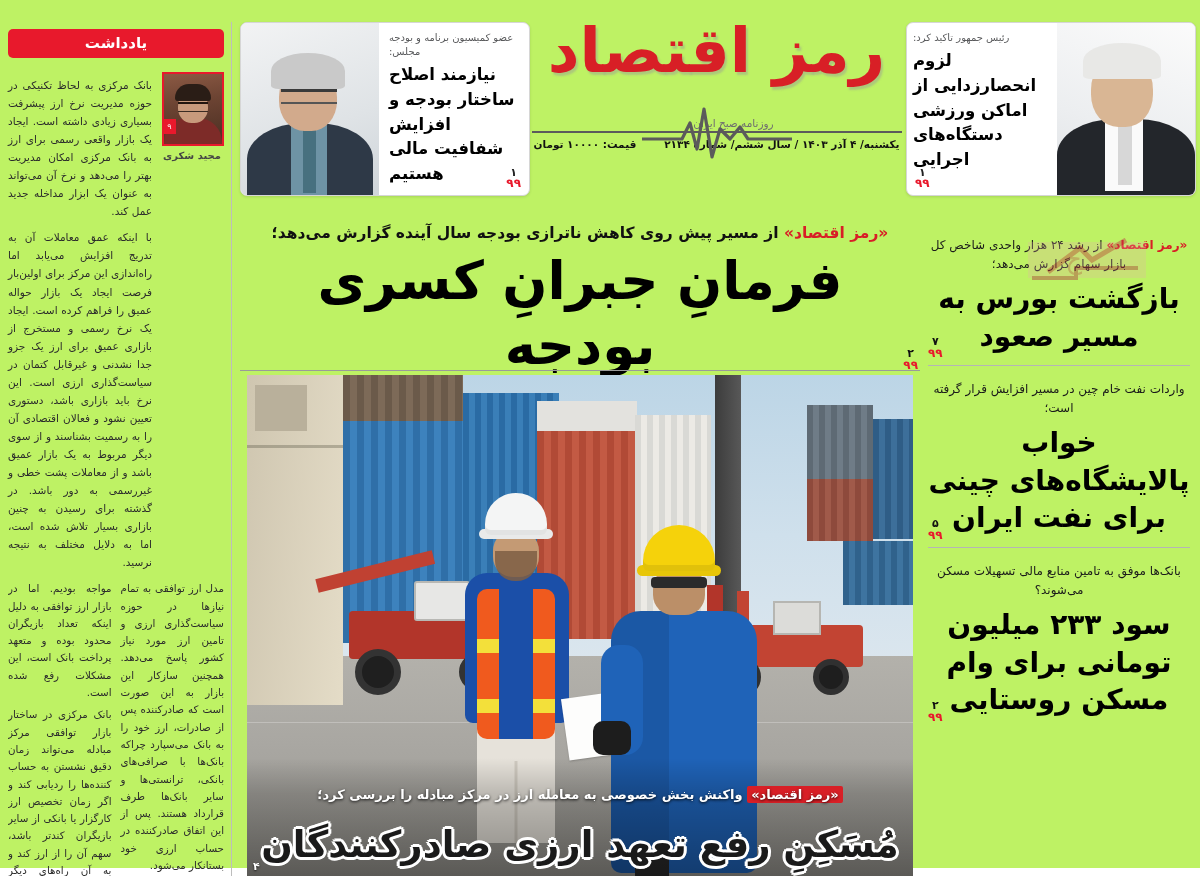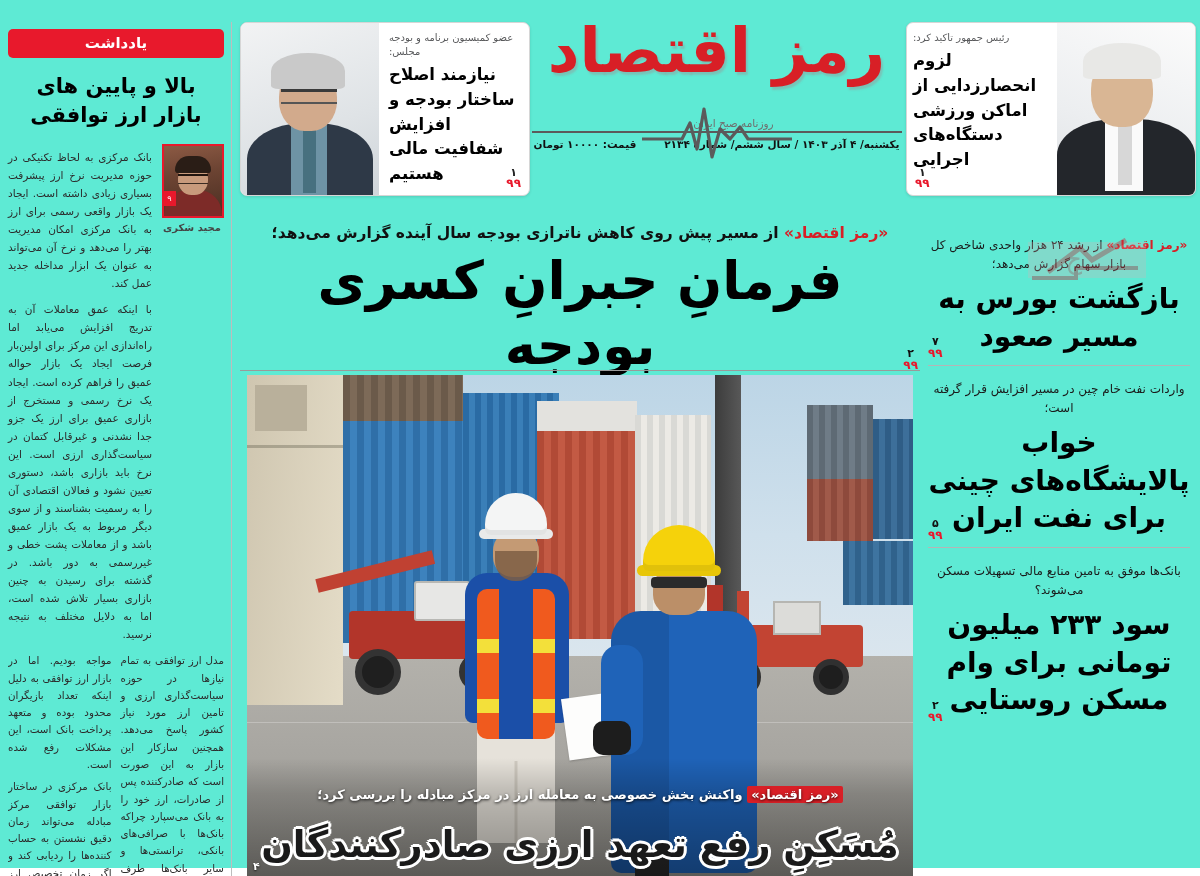--- a/index.html
+++ b/index.html
@@ -11,21 +11,21 @@
     width: 1200px; height: 876px;
     font-family: "DejaVu Sans", "Liberation Sans", sans-serif;
     direction: rtl;
     overflow: hidden;
     position: relative;
     color: #111;
   }
   .page {
     position: relative;
     width: 1200px; height: 868px;
-    background: #5eead4;
+    background: #bef264;
   }
 
   
   .note-col {
     position: absolute;
     left: 0; top: 0;
     width: 232px; height: 876px;
     padding: 0;
     box-sizing: border-box;
     border-left: none;
@@ -497,21 +497,20 @@
     pointer-events: none;
   }
 </style>
 </head>
 <body>
 
 <div class="page">
 
   <div class="note-col">
     <div class="note-badge">یادداشت</div>
-    <div class="note-title">بالا و پایین های بازار ارز توافقی</div>
 
     <div class="note-body-wrap">
       <div class="note-author-box">
         <div class="note-avatar">
           <div class="body"></div>
           <div class="face"></div>
           <div class="hair"></div>
           <div class="glasses"></div>
           <div class="note-avatar-flag">۹</div>
         </div>

